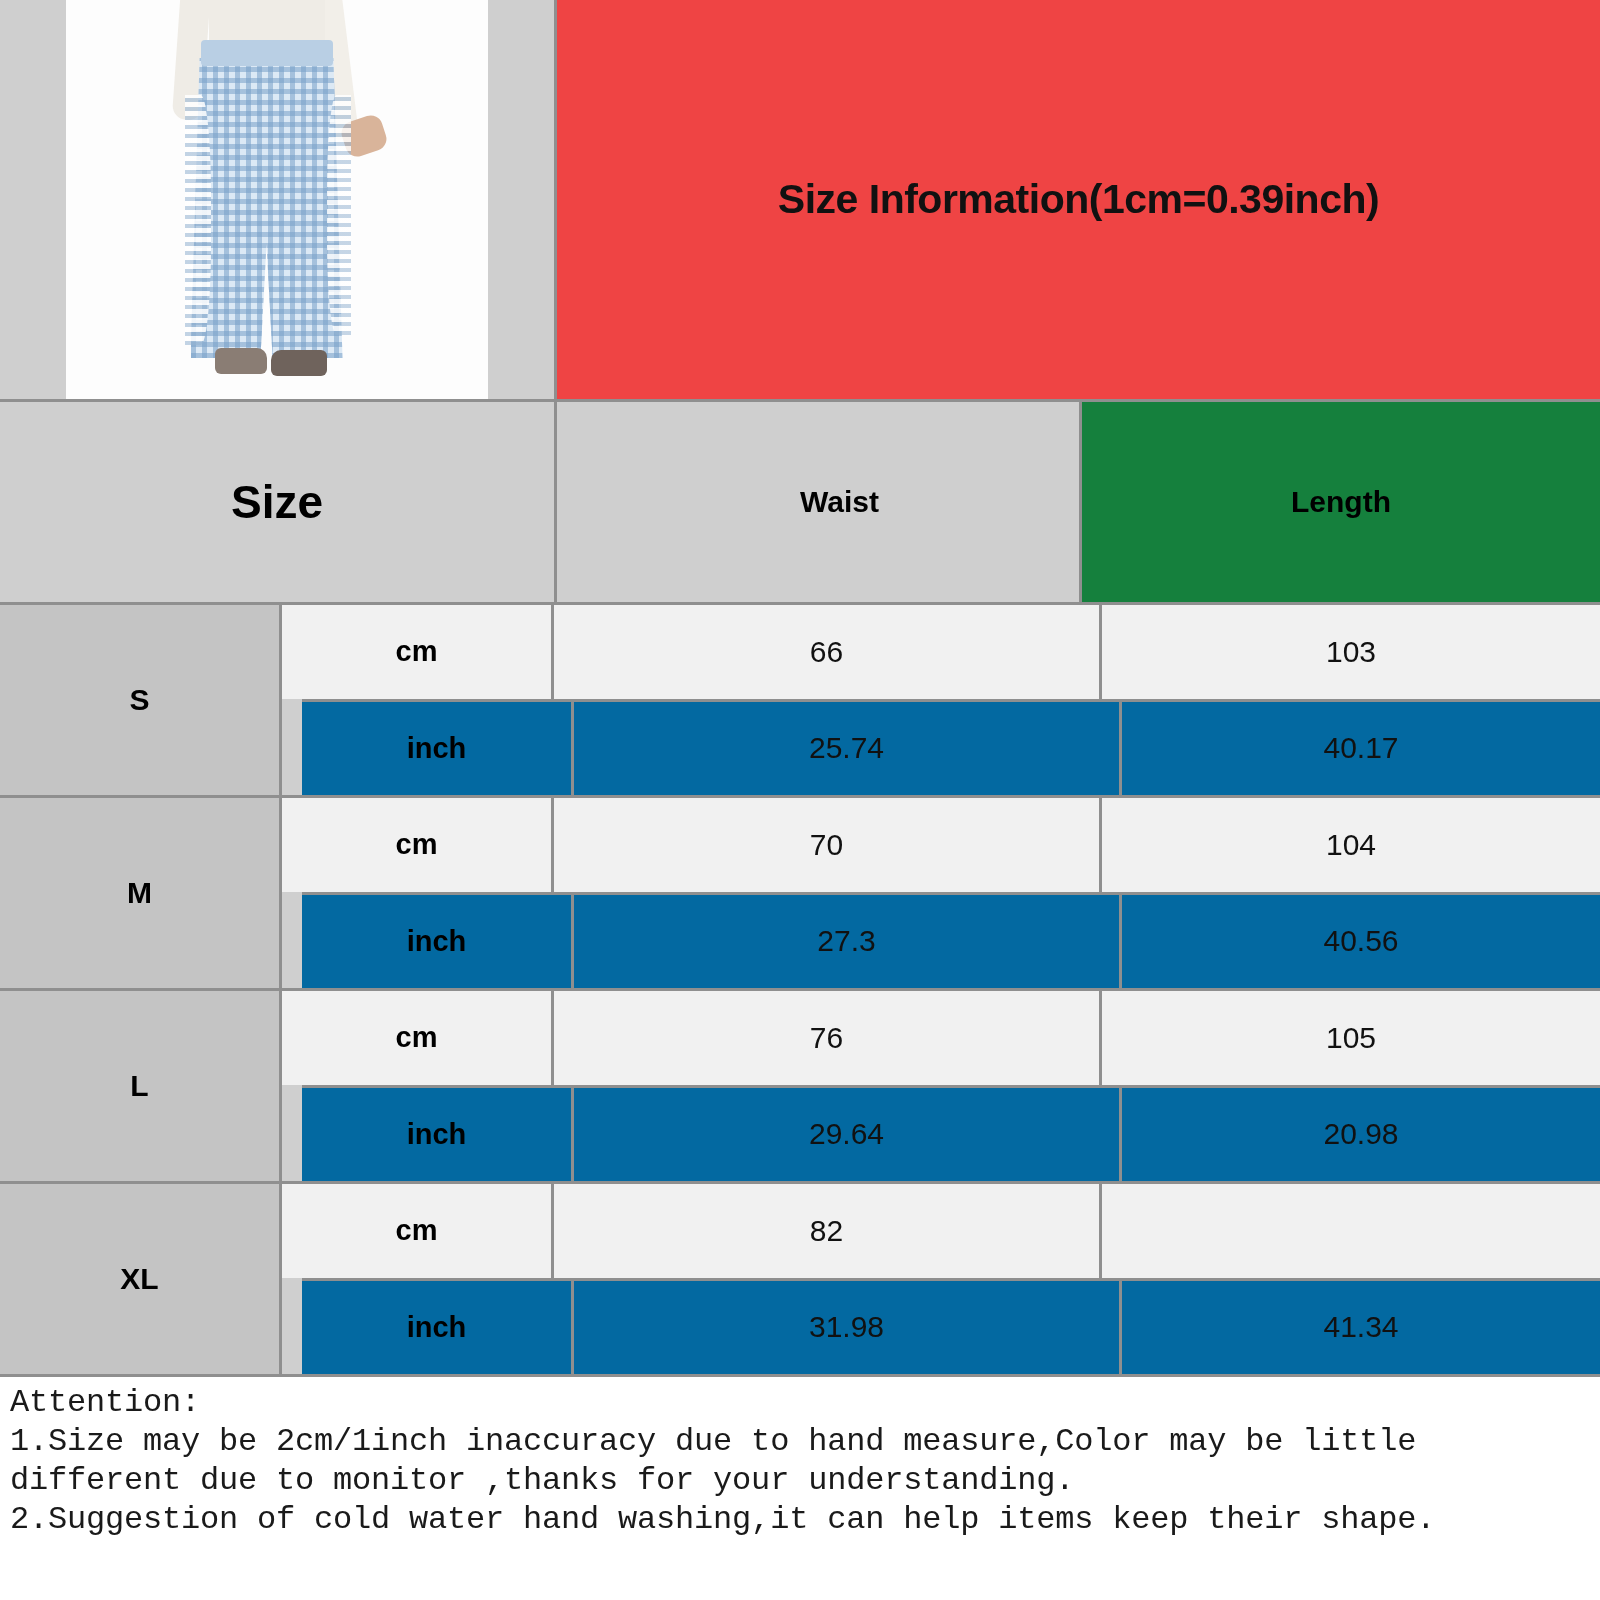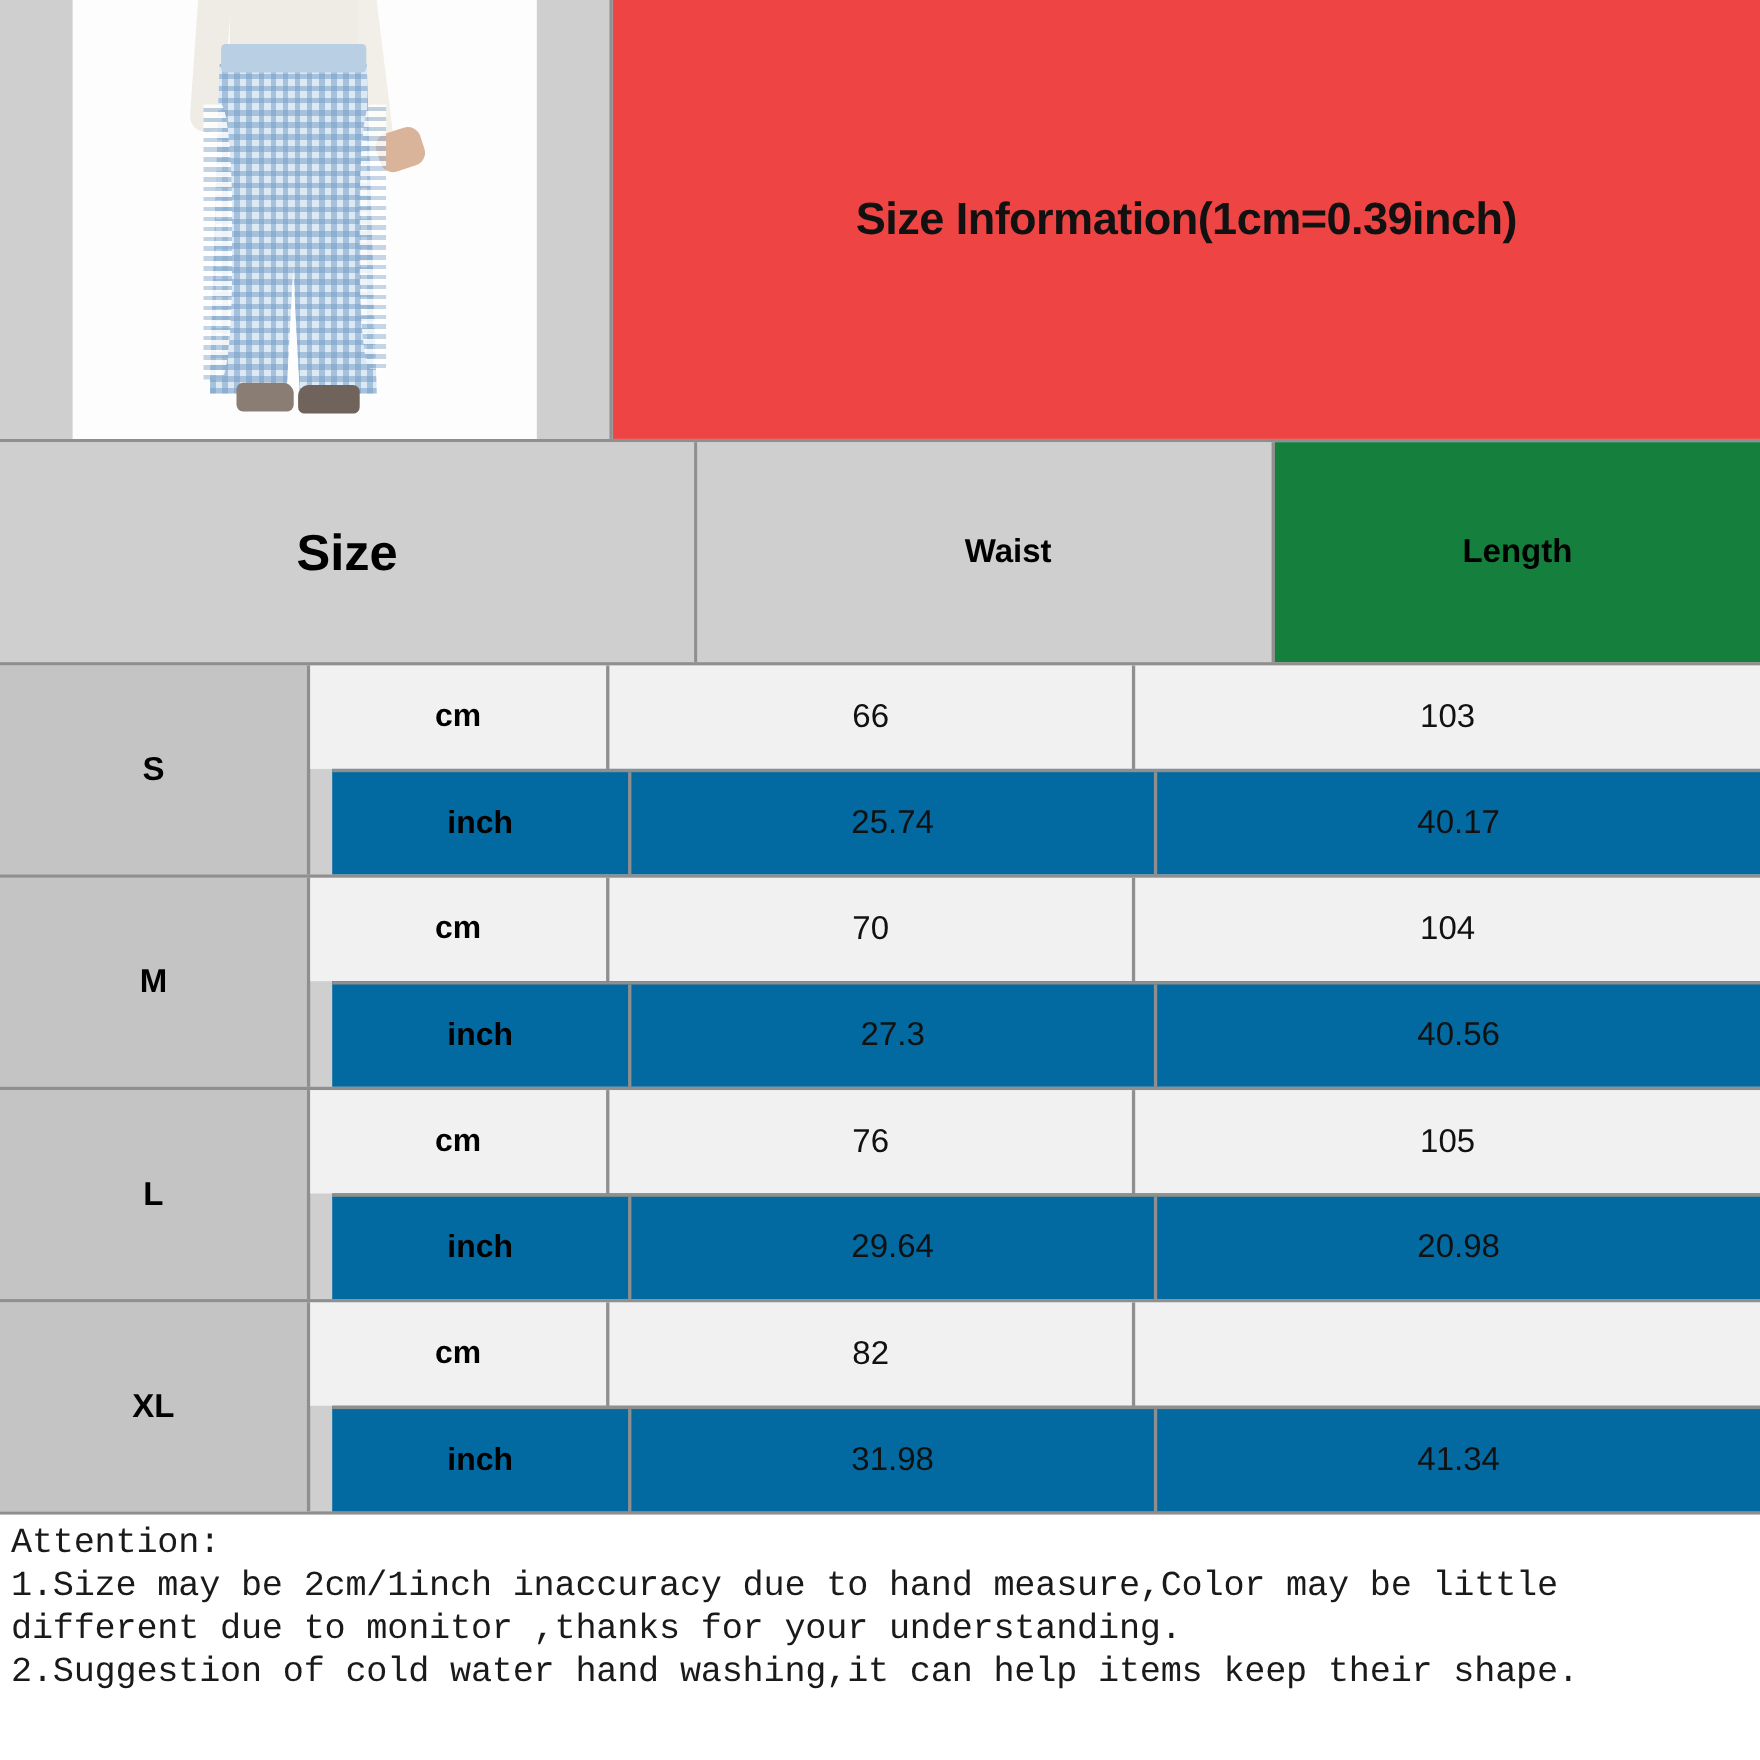--- a/index.html
+++ b/index.html
@@ -184,21 +184,21 @@
   .table {
     display: flex;
     flex-direction: column;
     border-bottom: 3px solid #8f8f8f;
   }
   .head-row {
     display: flex;
     height: 200px;
   }
   .head-size {
-    width: 634px;
+    width: 557px;
     box-sizing: border-box;
     border-right: 3px solid #8f8f8f;
     display: flex;
     align-items: center;
     justify-content: center;
     background: #cfcfcf;
   }
   .head-size span {
     font-size: 46px;
     font-weight: bold;
@@ -266,21 +266,21 @@
     display: flex;
     align-items: center;
     justify-content: center;
   }
   .cell-unit span {
     font-size: 29px;
     font-weight: bold;
     color: #000;
   }
   .cell-waist {
-    width: 478px;
+    width: 548px;
     box-sizing: border-box;
     border-right: 3px solid #8f8f8f;
     display: flex;
     align-items: center;
     justify-content: center;
   }
   .cell-length {
     flex: 1;
     box-sizing: border-box;
     display: flex;

